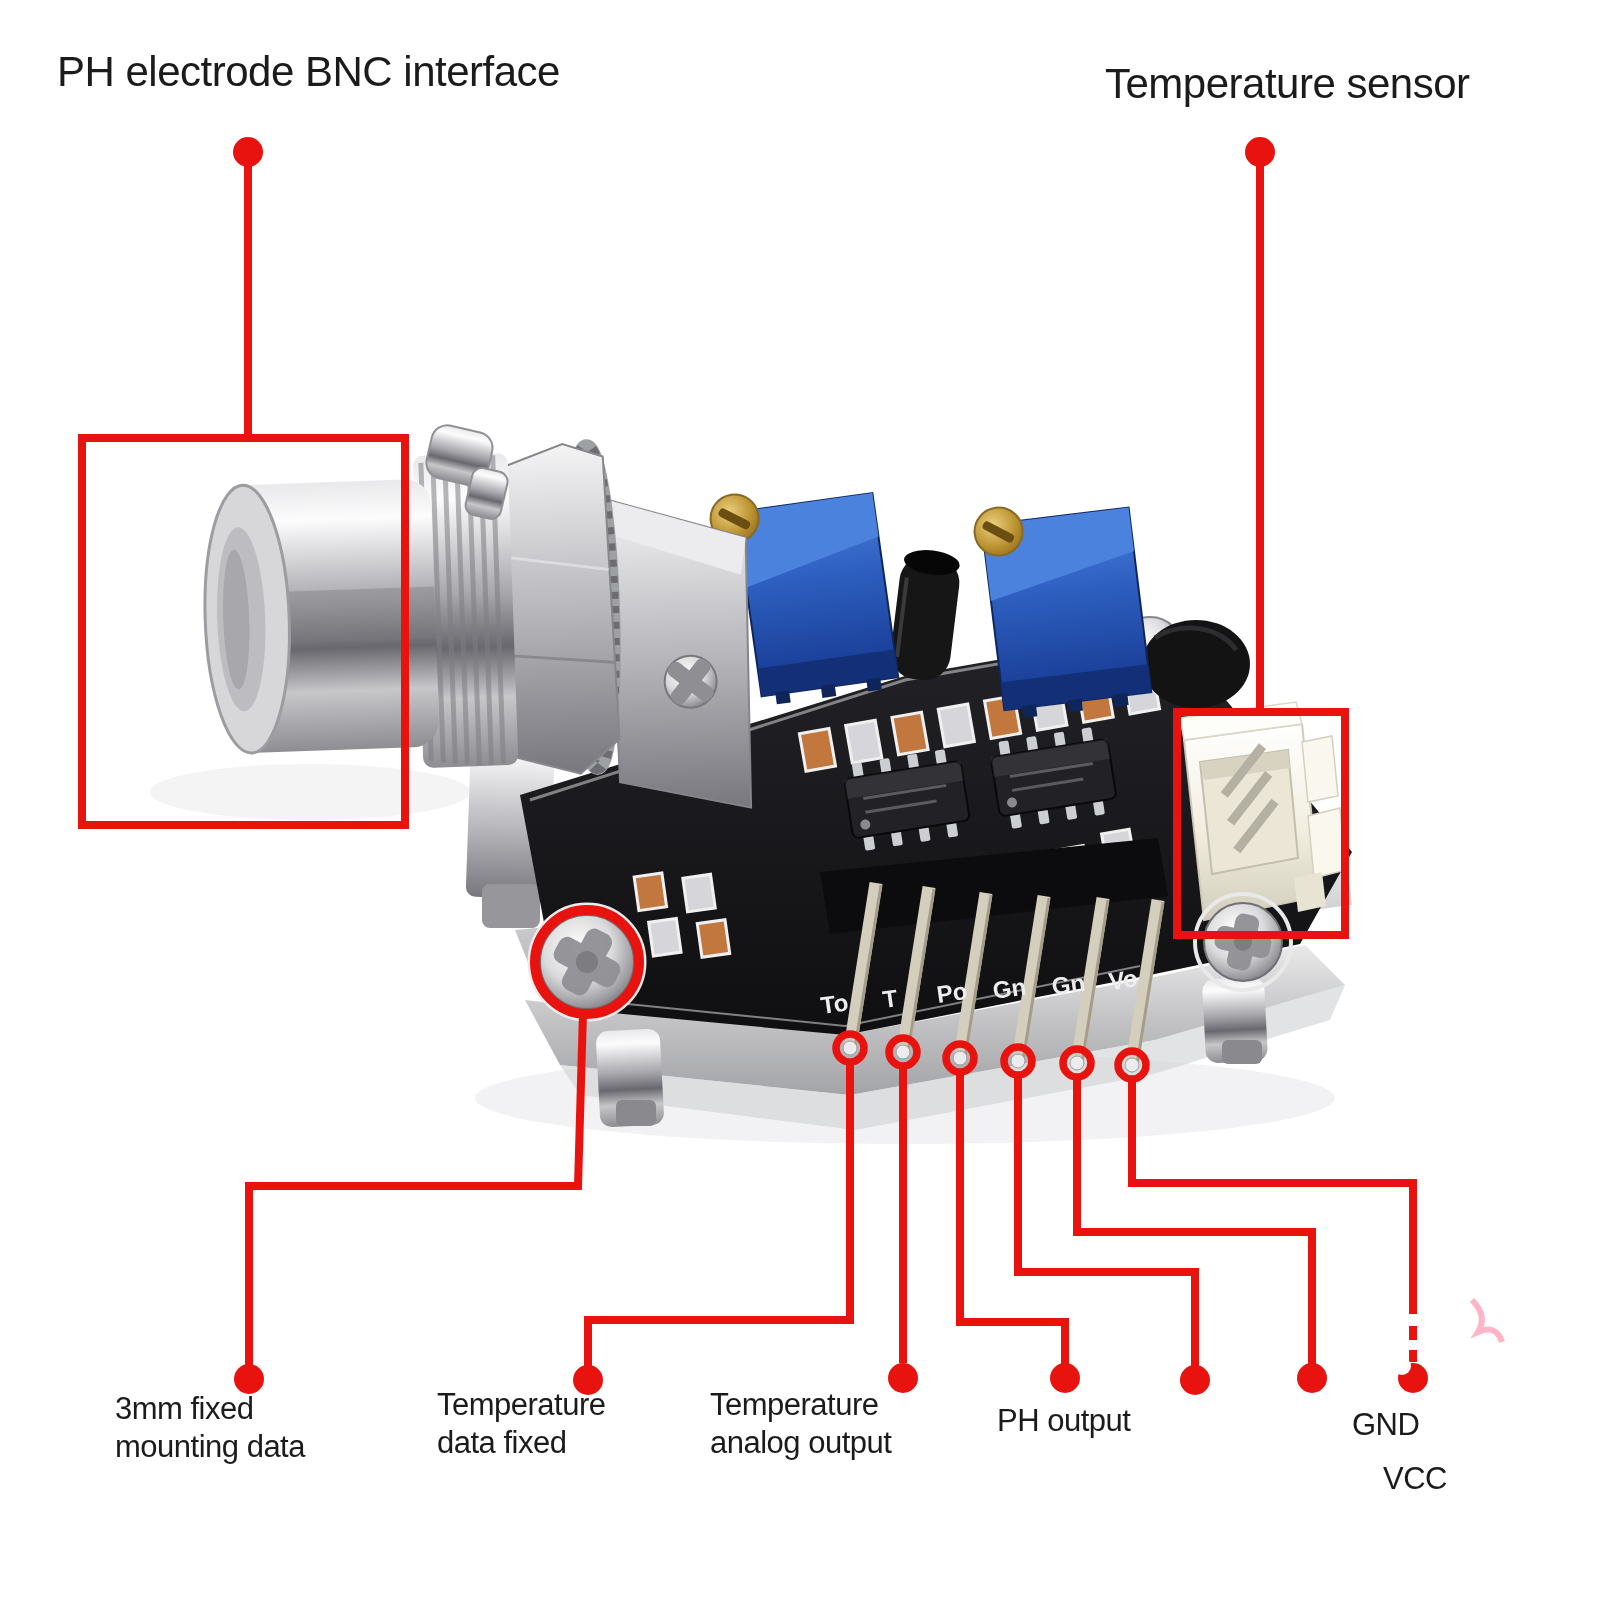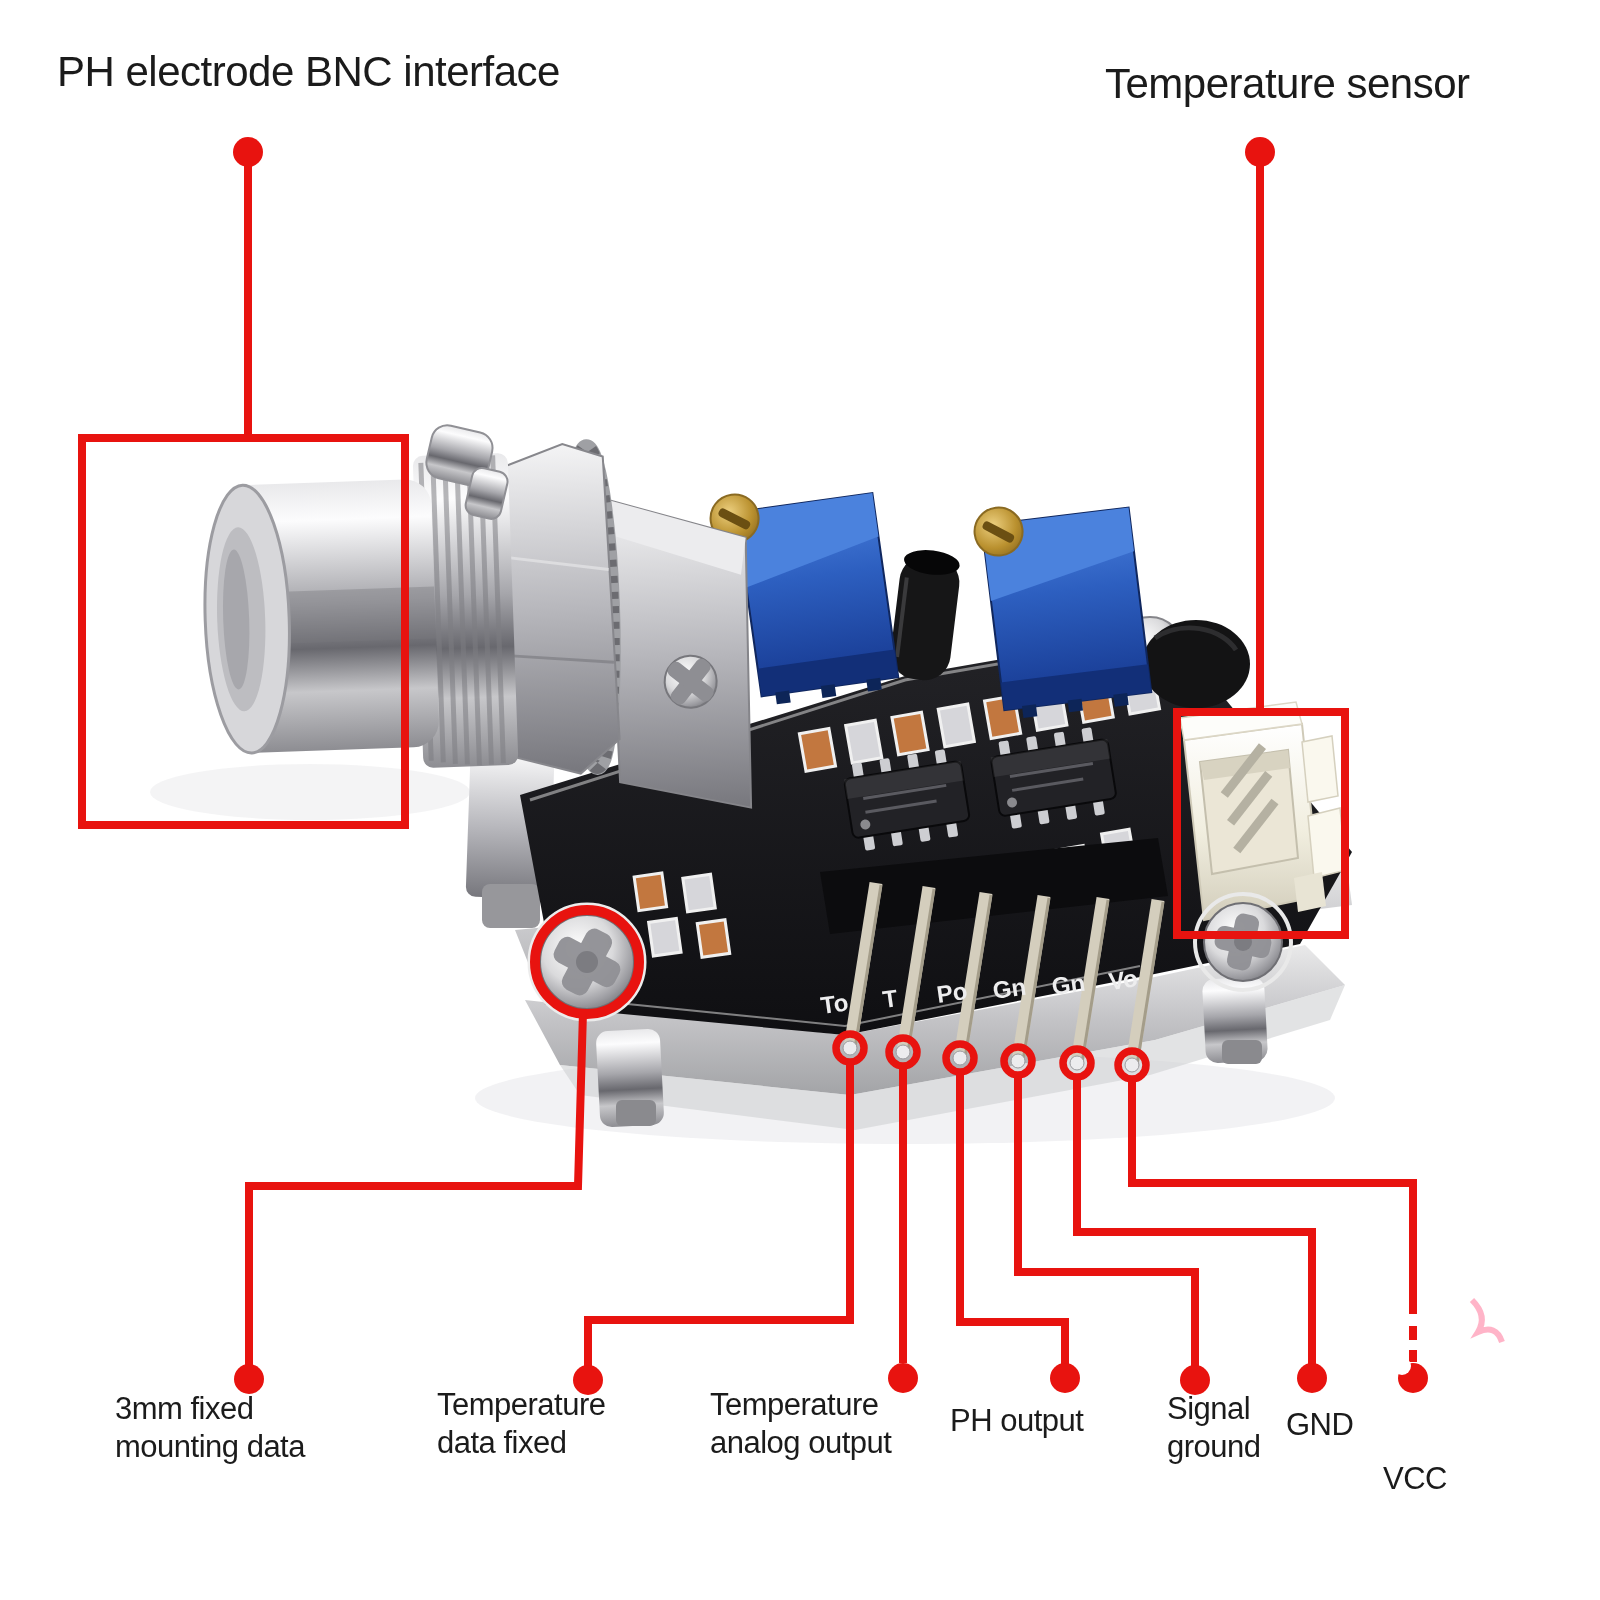--- a/index.html
+++ b/index.html
@@ -353,30 +353,26 @@
   <div class="lbl" style="left:437px;top:1386px;">
     <span>Temperature</span>
     <span>data fixed</span>
   </div>
 
   <div class="lbl" style="left:710px;top:1386px;">
     <span>Temperature</span>
     <span>analog output</span>
   </div>
 
-  <div class="lbl" style="left:950px;top:1402px;">
+  <div class="lbl" style="left:997px;top:1402px;">
     <span>PH output</span>
   </div>
 
-  <div class="lbl" style="left:1167px;top:1390px;">
-    <span>Signal</span>
-    <span>ground</span>
-  </div>
-
-  <div class="lbl" style="left:1286px;top:1406px;">
+
+  <div class="lbl" style="left:1352px;top:1406px;">
     <span>GND</span>
   </div>
 
   <div class="lbl" style="left:1383px;top:1460px;">
     <span>VCC</span>
   </div>
 
 </div>
 
 </body></html>

